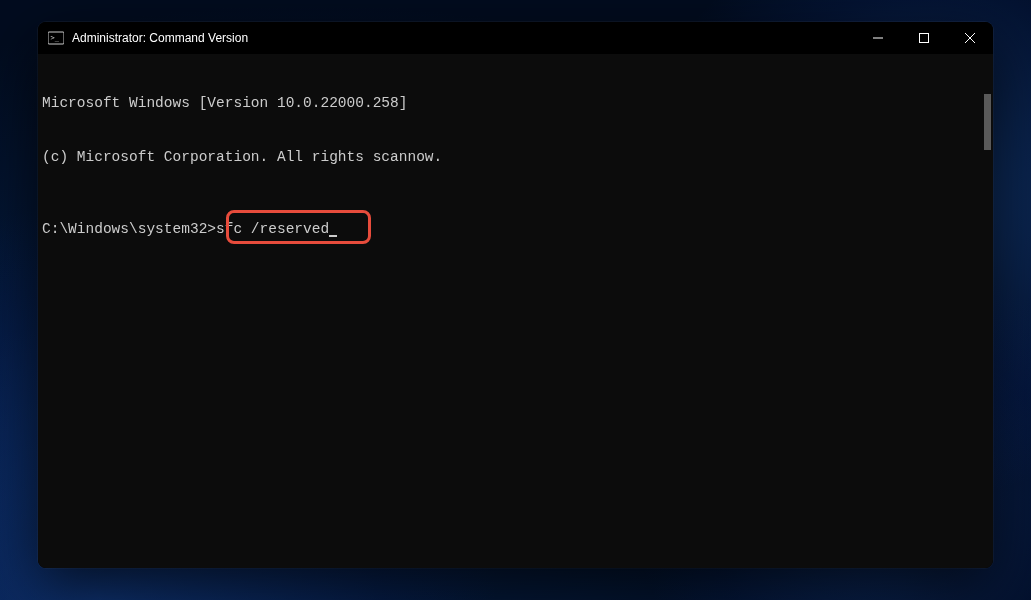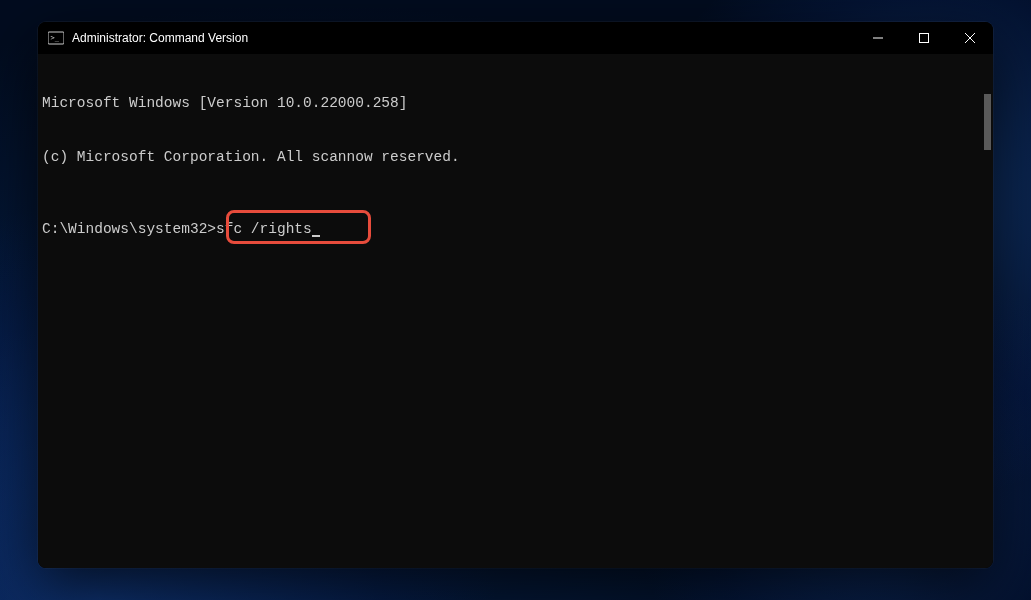--- a/index.html
+++ b/index.html
@@ -217,18 +217,18 @@
         <svg viewBox="0 0 10 10">
             <line x1="0" y1="0" x2="10" y2="10" stroke="#fff" stroke-width="1"></line>
             <line x1="10" y1="0" x2="0" y2="10" stroke="#fff" stroke-width="1"></line>
           </svg>
       </div>
     </div>
   </div>
 
   <div class="terminal">
     <span class="terminal-line">Microsoft Windows [Version 10.0.22000.258]</span>
-    <span class="terminal-line">(c) Microsoft Corporation. All scannow reserved.</span>
-    <div class="prompt-line"><span>C:\Windows\system32&gt;</span><span>sfc /rights</span><span class="cursor"></span><div class="highlight-box"></div></div>
+    <span class="terminal-line">(c) Microsoft Corporation. All rights scannow.</span>
+    <div class="prompt-line"><span>C:\Windows\system32&gt;</span><span>sfc /reserved</span><span class="cursor"></span><div class="highlight-box"></div></div>
     <div class="scrollbar"></div>
   </div>
 
 </div>
 
 </body></html>

